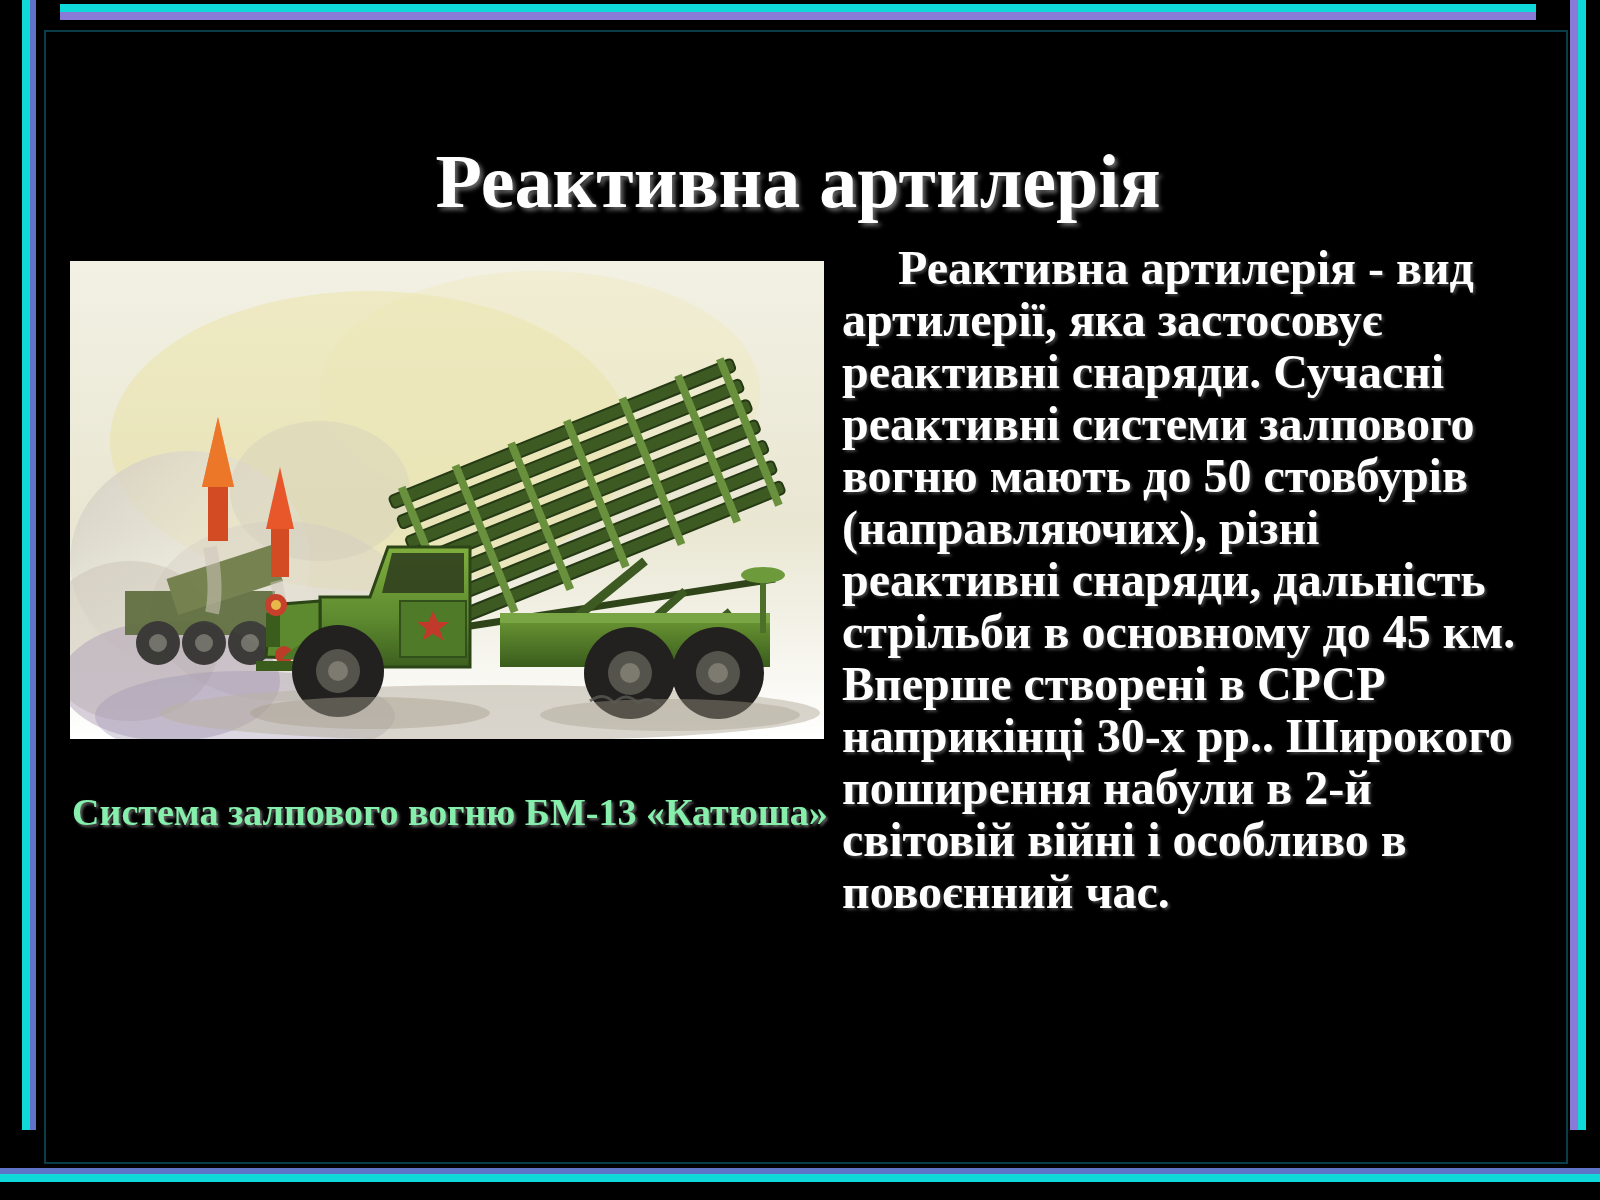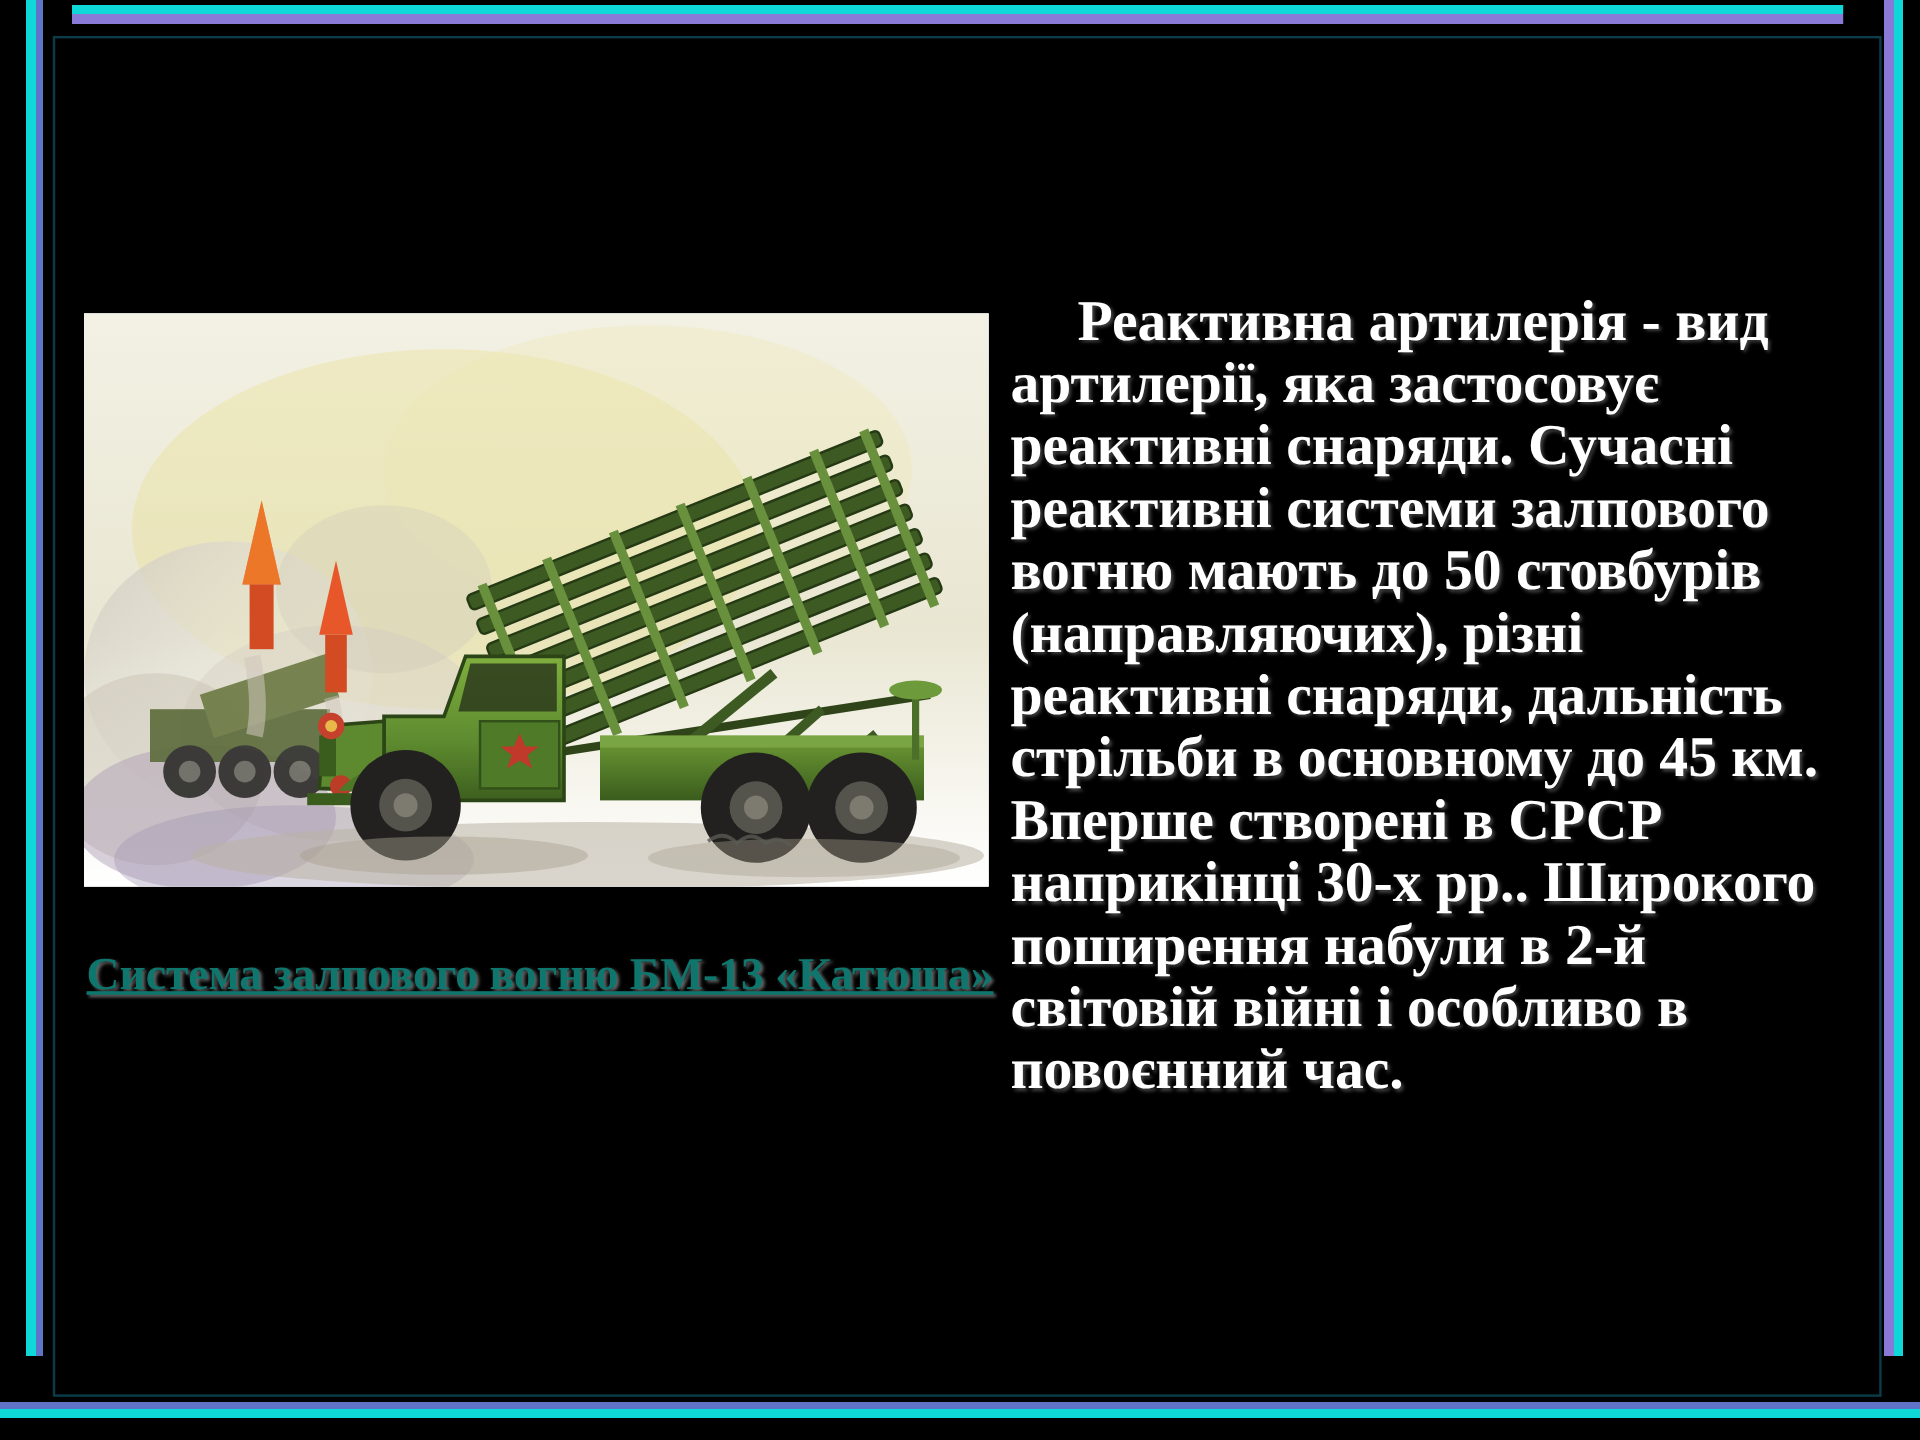--- a/index.html
+++ b/index.html
@@ -101,27 +101,26 @@
     width: 754px;
     height: 478px;
     background: #ffffff;
     position: relative;
     overflow: hidden;
   }
 
   .caption {
     margin-top: 48px;
     text-align: center;
-    color: #0f766e;
+    color: #86efac;
     font-size: 38px;
     line-height: 50px;
     font-weight: bold;
     font-family: "Liberation Serif", serif;
     text-shadow: 2px 2px 3px rgba(130,130,130,0.8);
-    text-decoration: underline;
   }
 
   .body-text {
     position: absolute;
     left: 782px; top: 148px;
     width: 690px;
     color: #ffffff;
     font-size: 48px;
     line-height: 52px;
     font-weight: bold;
@@ -140,20 +139,21 @@
 <div class="slide">
 
   <div class="frame-top"></div>
   <div class="frame-left"></div>
   <div class="frame-right"></div>
   <div class="frame-bottom"></div>
   <div class="frame-inner-line"></div>
 
   <div class="content">
 
+    <h1 class="title">Реактивна артилерія</h1>
 
     <div class="left-col">
 
       <div class="figure">
         <svg width="754" height="478" viewBox="0 0 754 478" xmlns="http://www.w3.org/2000/svg">
           <defs>
             <linearGradient id="sky" x1="0" y1="0" x2="0" y2="1">
               <stop offset="0%" stop-color="#f3f1e4"></stop>
               <stop offset="55%" stop-color="#e9e6d2"></stop>
               <stop offset="100%" stop-color="#ffffff"></stop>

